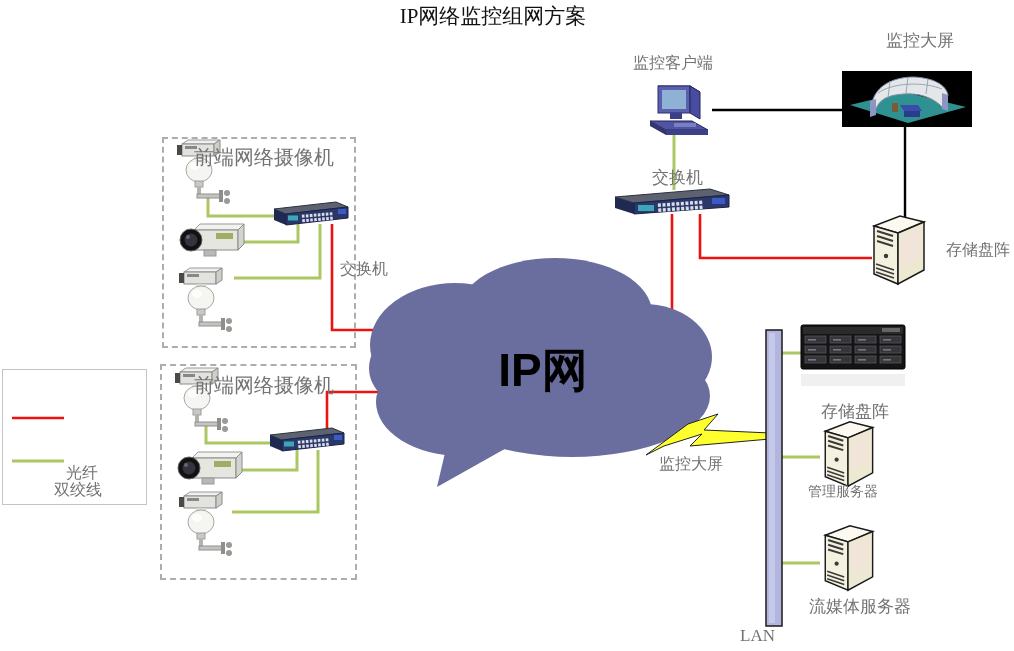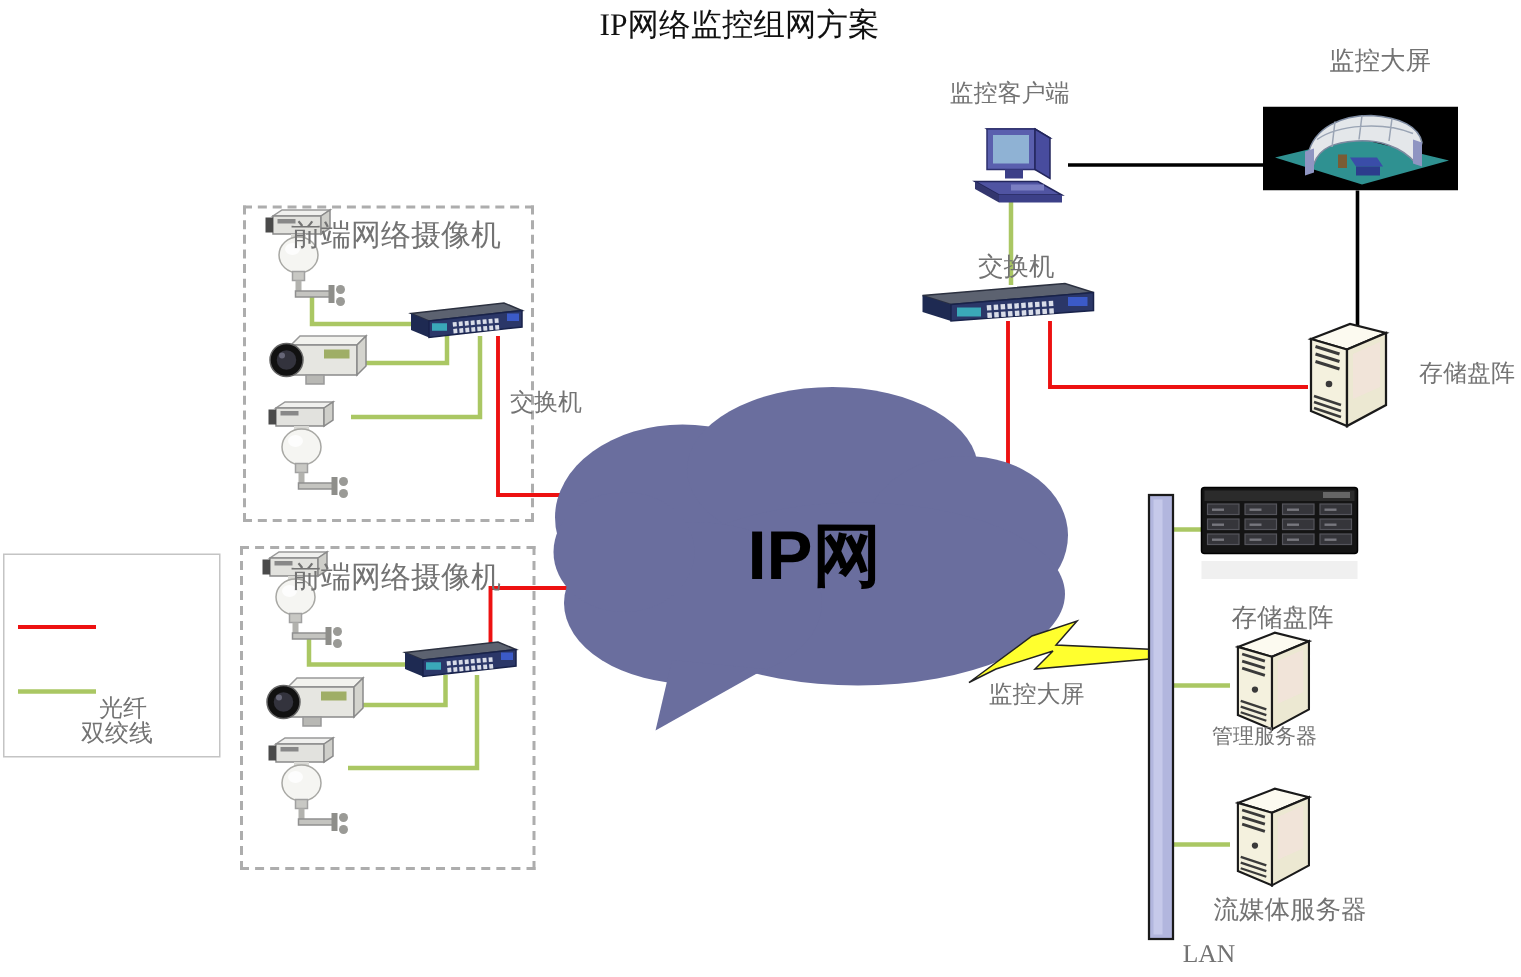--- a/index.html
+++ b/index.html
@@ -376,17 +376,17 @@
   <div class="lbl" style="left:946px;top:241px;">存储盘阵</div>
   <div class="lbl" style="left:194px;top:146px;font-size:20px;">前端网络摄像机</div>
   <div class="lbl" style="left:194px;top:374px;font-size:20px;">前端网络摄像机</div>
   <div class="lbl" style="left:340px;top:260px;">交换机</div>
   <div class="lbl" style="left:66px;top:420px;margin-top:44px;">光纤</div>
   <div class="lbl" style="left:54px;top:481px;">双绞线</div>
   <div class="lbl" style="left:659px;top:455px;">监控大屏</div>
   <div class="lbl" style="left:821px;top:402px;font-size:17px;">存储盘阵</div>
   <div class="lbl" style="left:808px;top:484px;font-size:14px;">管理服务器</div>
   <div class="lbl" style="left:809px;top:597px;font-size:17px;">流媒体服务器</div>
-  <div class="lbl" style="left:784px;top:626px;width:44px;text-align:center;font-size:17px;">LAN</div>
+  <div class="lbl" style="left:740px;top:626px;width:44px;font-size:17px;">LAN</div>
 
   <div id="cloud-label">IP网</div>
 
 </div>
 
 </body></html>

